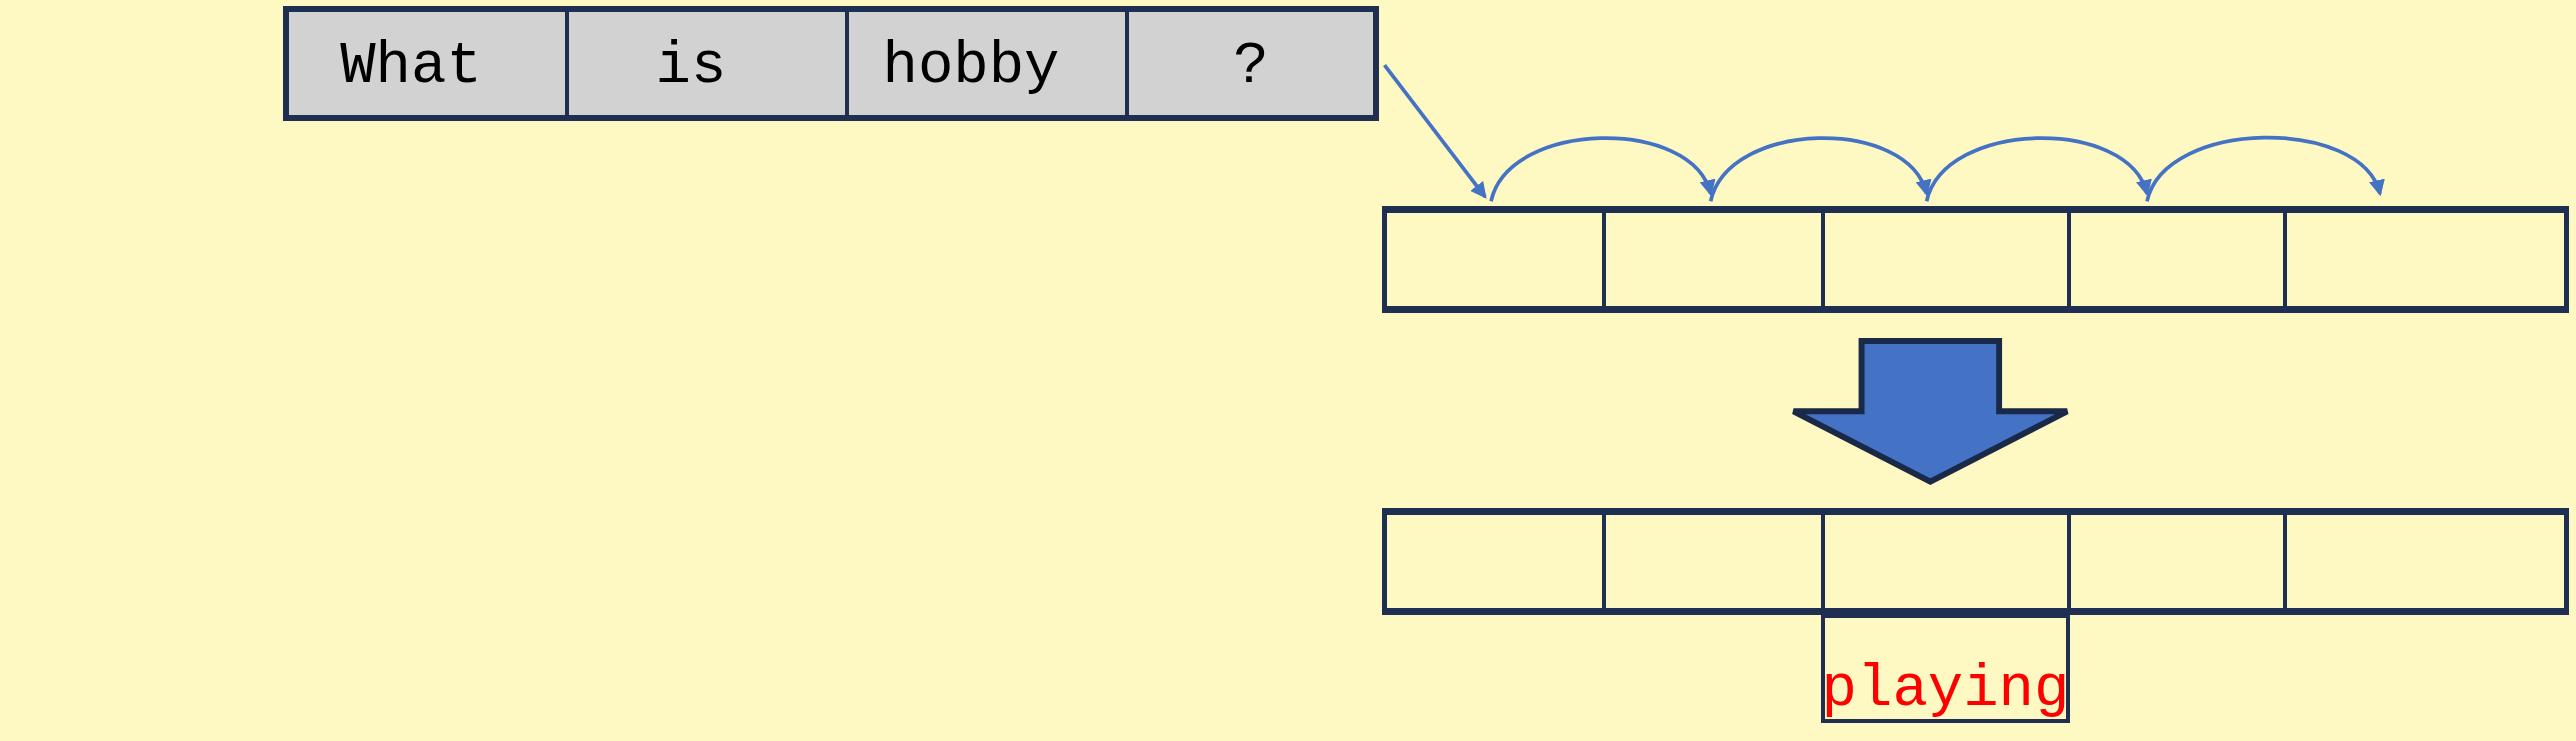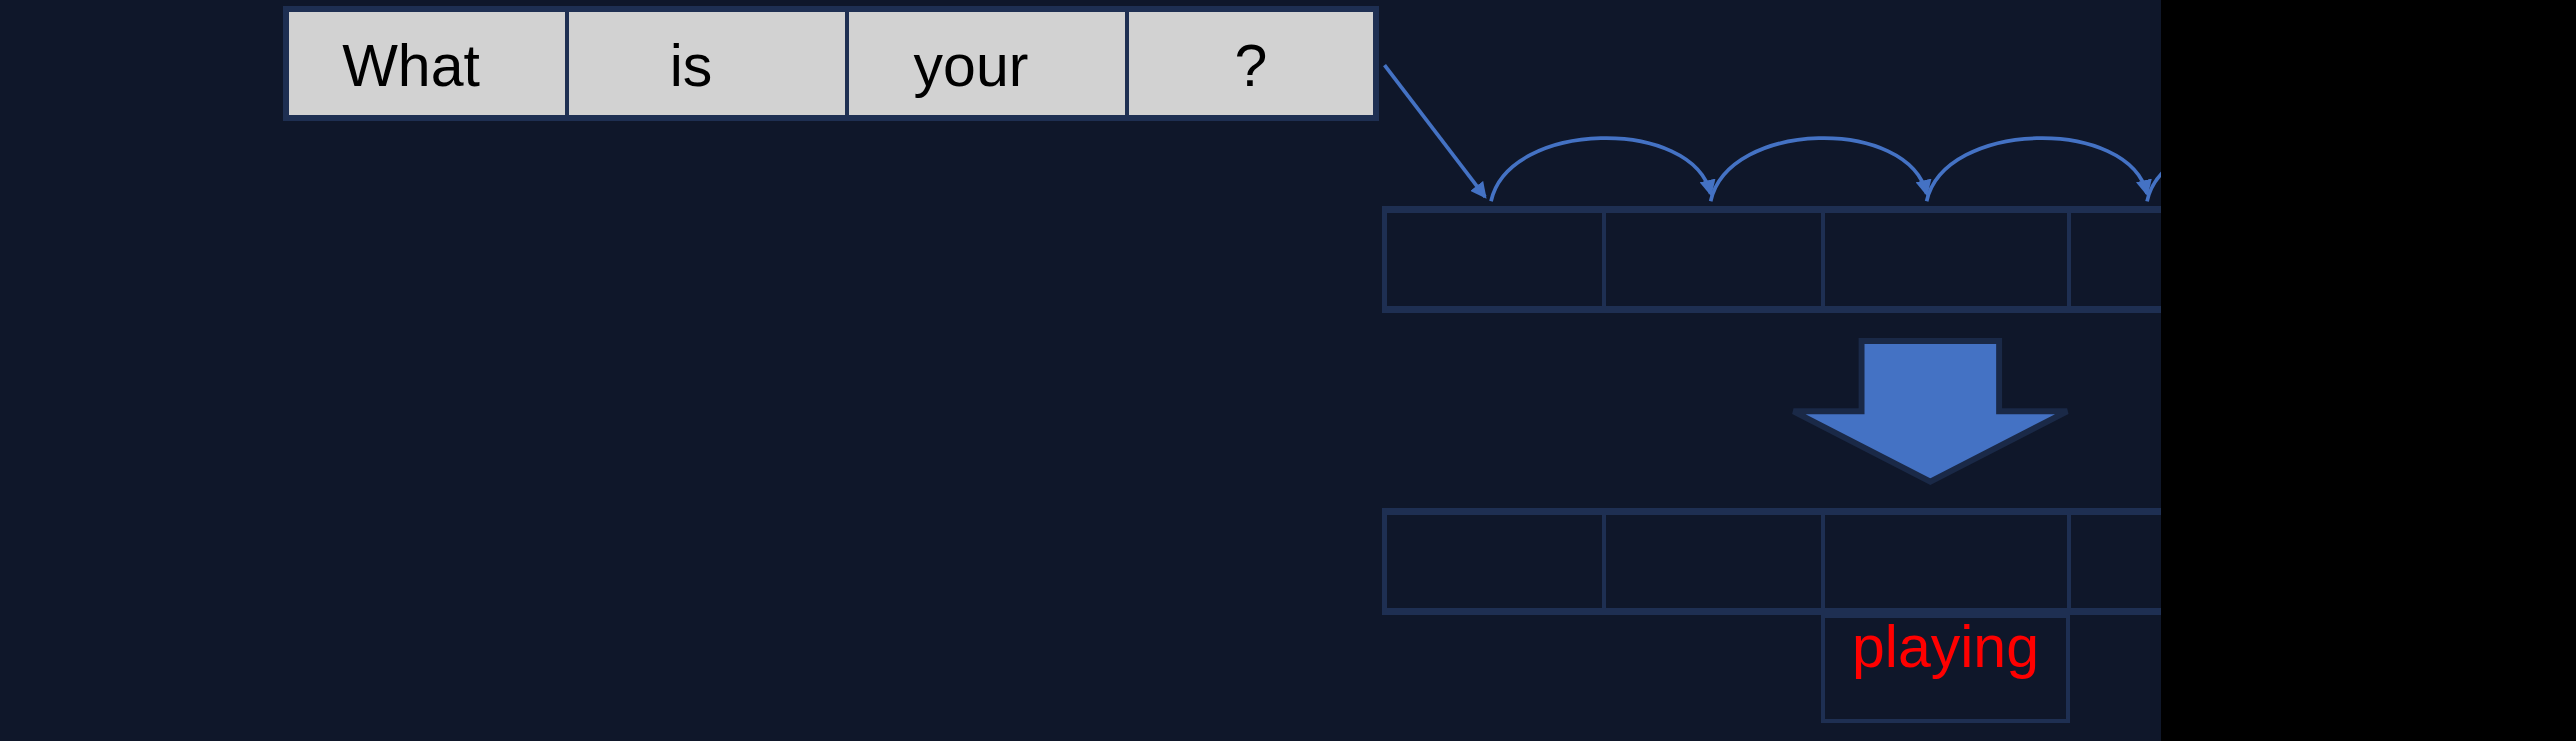--- a/index.html
+++ b/index.html
@@ -3,25 +3,25 @@
 <meta charset="utf-8">
 <title>Word sequence diagram</title>
 <style>
   html, body {
     margin: 0;
     padding: 0;
     background: #000000;
   }
   #canvas {
     position: relative;
-    width: 2161px;
+    width: 2576px;
     height: 742px;
-    background: #0f172a;
+    background: #fef9c3;
     overflow: hidden;
-    font-family: Liberation Sans, sans-serif;
+    font-family: Liberation Mono, monospace;
   }
 
   
   .sentence-table {
     position: absolute;
     left: 283px;
     top: 6px;
     width: 1096px;
     height: 115px;
     box-sizing: border-box;
@@ -70,21 +70,21 @@
   
   .predicted-box {
     position: absolute;
     left: 1821px;
     top: 614px;
     width: 249px;
     height: 109px;
     box-sizing: border-box;
     border: 4.4px solid #1E2F52;
     display: flex;
-    align-items: flex-start;
+    align-items: flex-end;
     justify-content: center;
   }
   .predicted-box span {
     font-size: 59px;
     line-height: 1;
     color: #FF0000;
   }
 
   
   .overlay {
@@ -95,21 +95,21 @@
   }
 </style>
 </head>
 <body>
 
 <div id="canvas">
 
   <div class="sentence-table">
     <div class="sentence-cell">What</div>
     <div class="sentence-cell">is</div>
-    <div class="sentence-cell">your</div>
+    <div class="sentence-cell">hobby</div>
     <div class="sentence-cell">?</div>
   </div>
 
   <div class="seq-row row-top">
     <div class="seq-cell"></div>
     <div class="seq-cell"></div>
     <div class="seq-cell"></div>
     <div class="seq-cell"></div>
     <div class="seq-cell"></div>
   </div>

